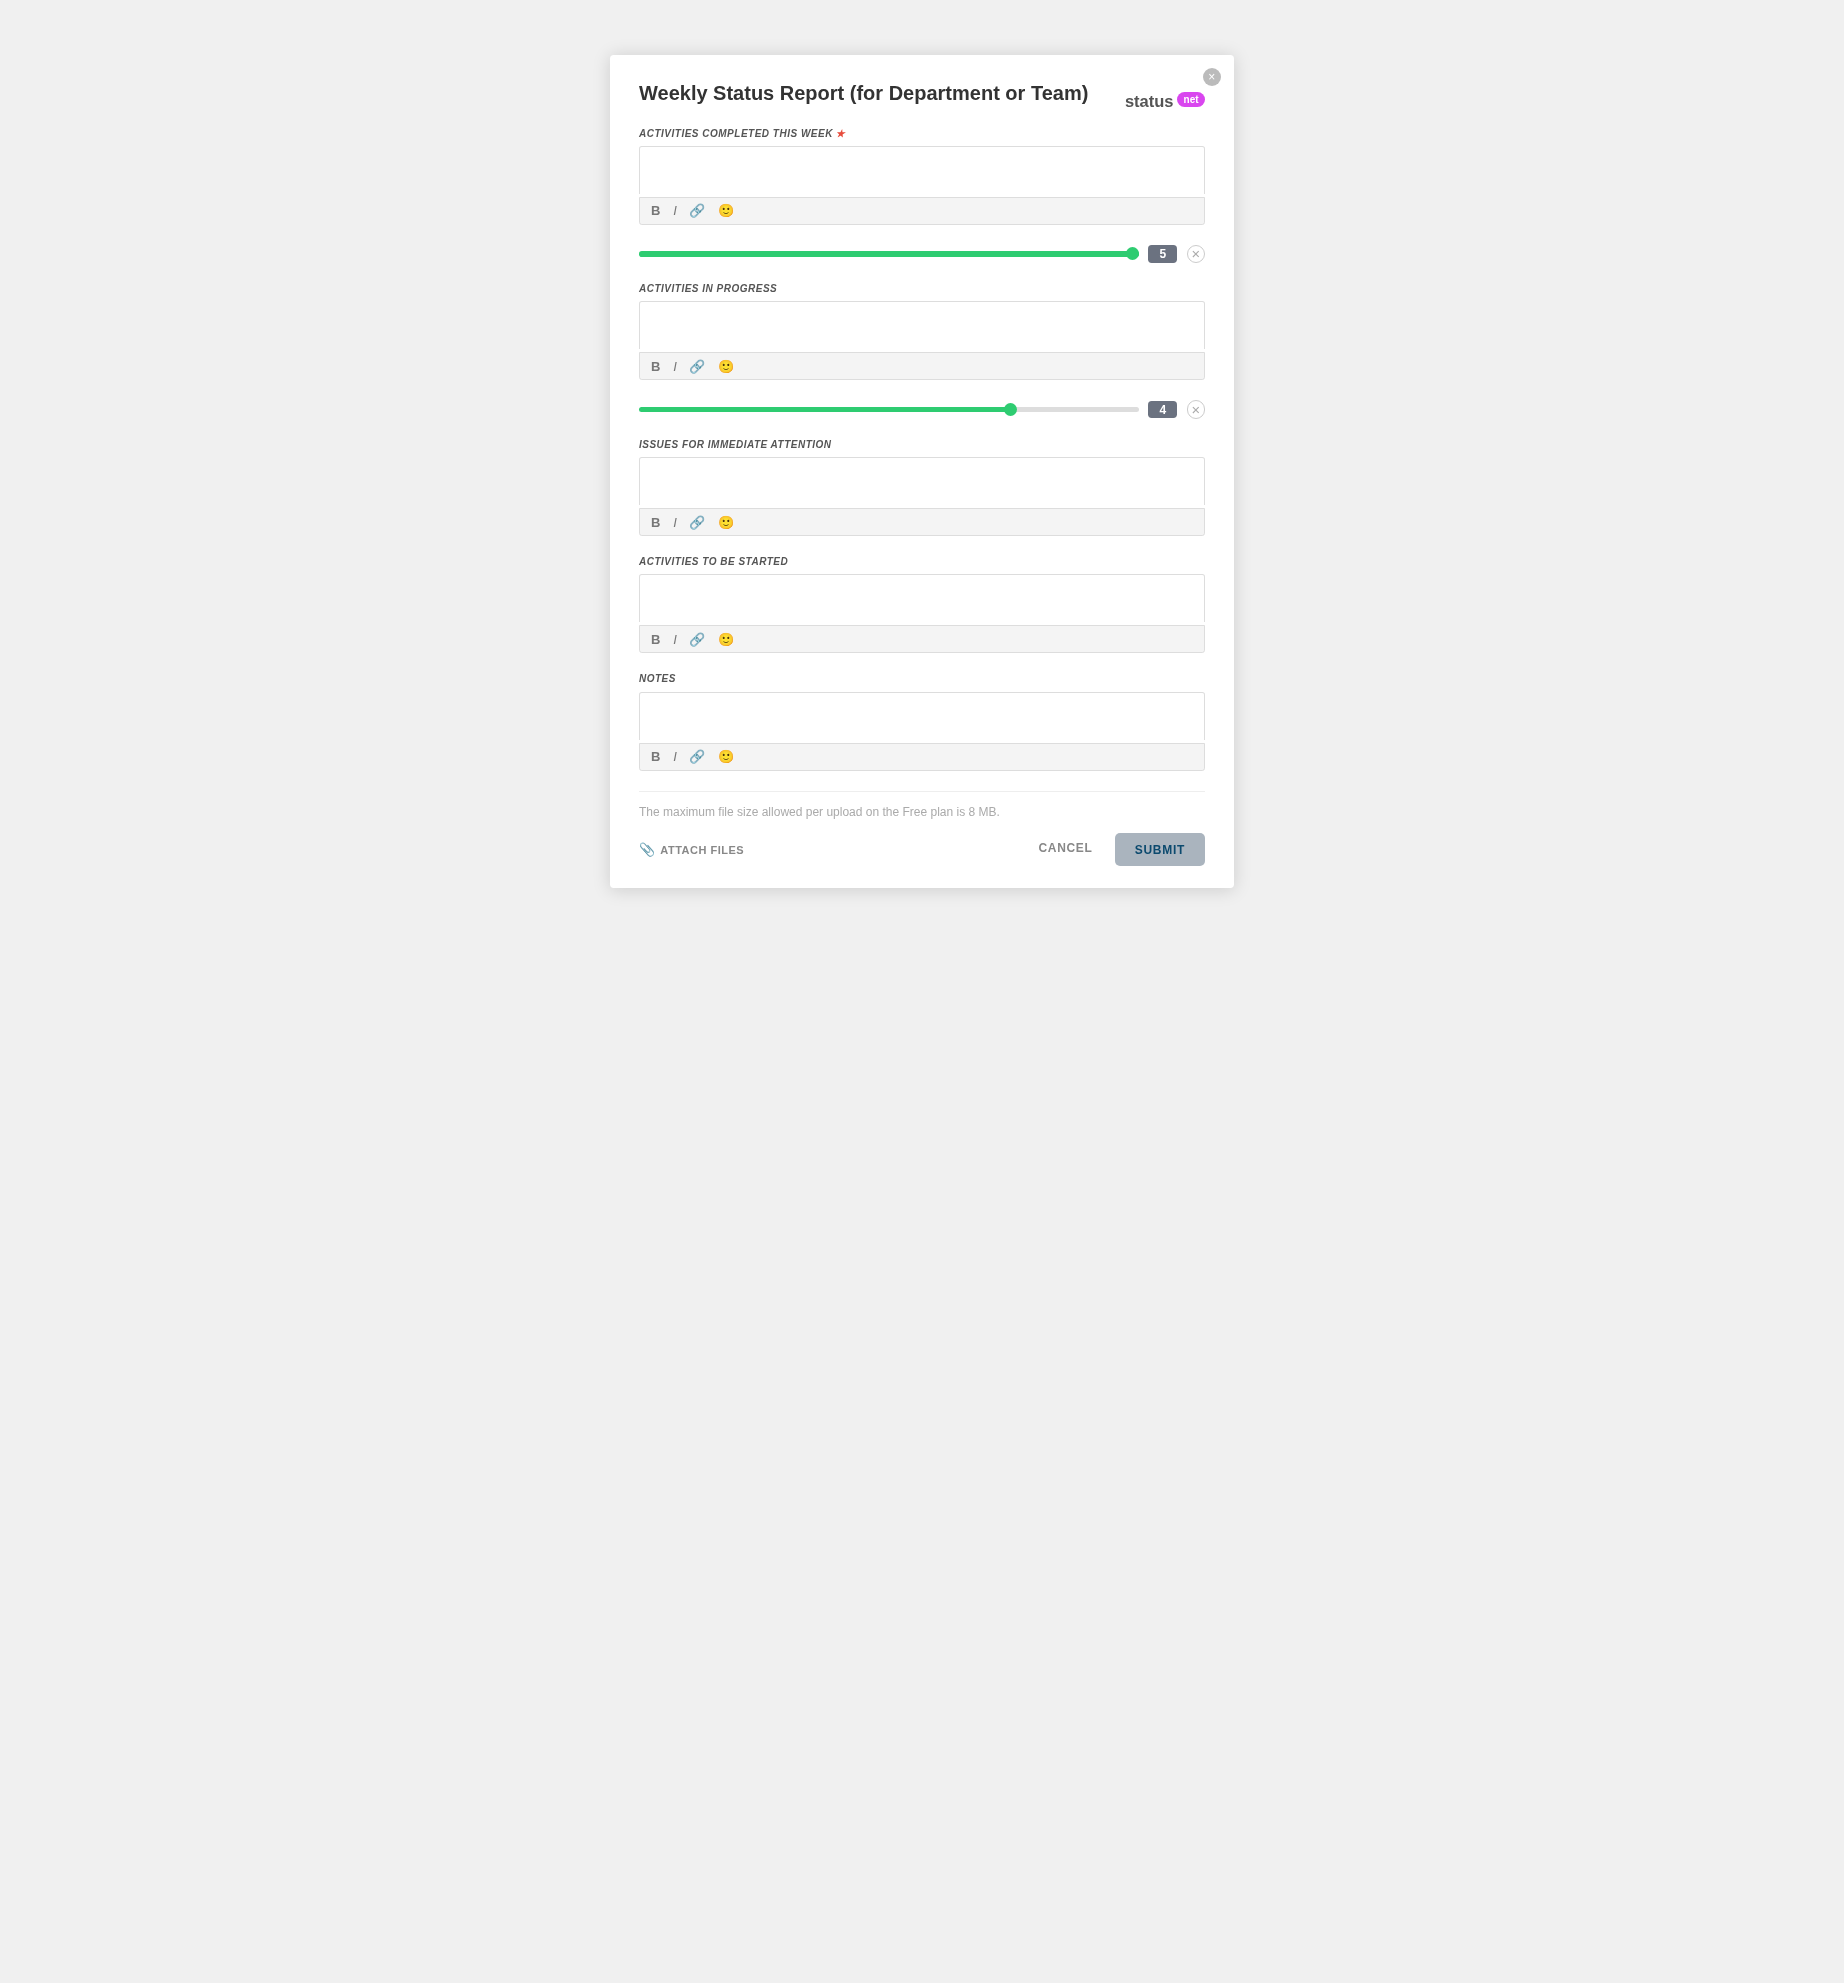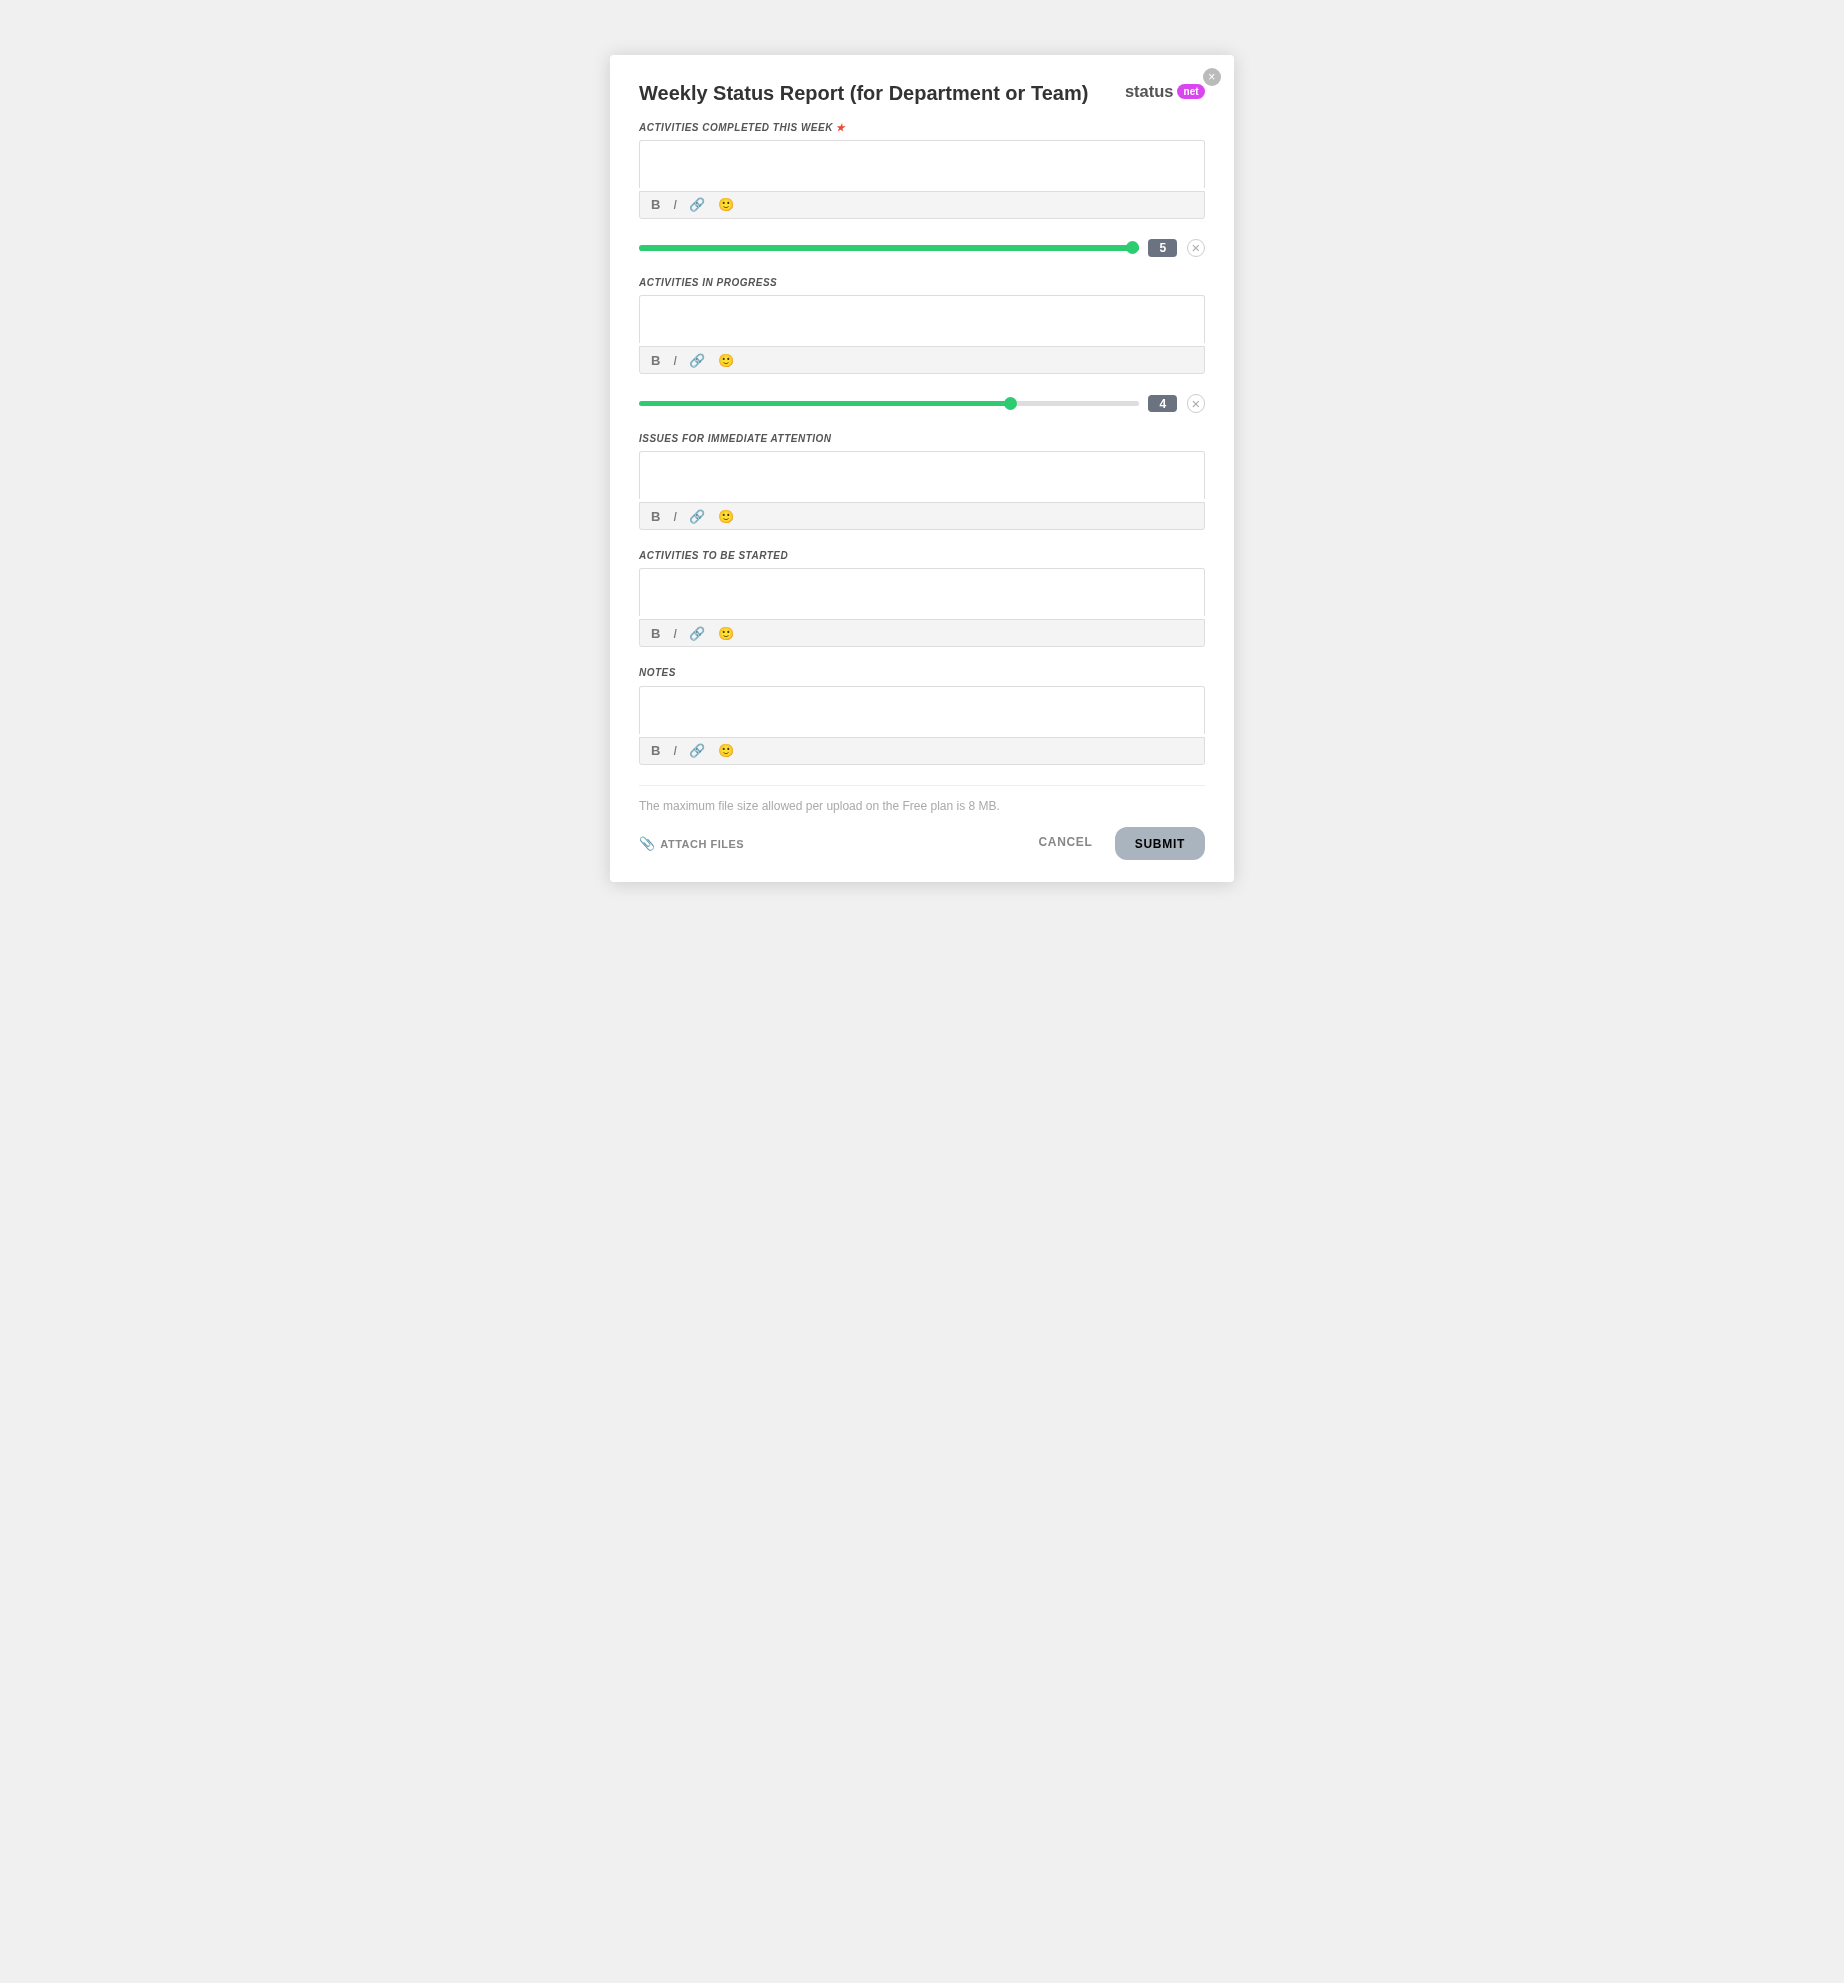--- a/index.html
+++ b/index.html
@@ -32,23 +32,23 @@
 
     .modal-title {
       font-size: 20px;
       font-weight: 700;
       color: #333;
       line-height: 1.2;
     }
 
     .brand-logo {
       display: flex;
-      align-items: center;
+      align-items: flex-start;
       gap: 3.7px;
-      margin-top: 1px;
+      margin-top: 11px;
     }
 
     .brand-text {
       font-size: 16.5px;
       font-weight: 700;
       color: #555;
     }
 
     .brand-badge {
       background: #d946ef;
@@ -252,23 +252,23 @@
       color: #888;
       font-size: 12px;
       font-weight: 700;
       letter-spacing: 0.7px;
       text-transform: uppercase;
       padding: 7.3px 13px;
     }
 
     .submit-btn {
       background: #aab4be;
-      color: #000000;
-      border: none;
-      border-radius: 12px;
+      color: #0c4a6e;
+      border: none;
+      border-radius: 5px;
       font-size: 12px;
       font-weight: 700;
       letter-spacing: 0.7px;
       text-transform: uppercase;
       padding: 9.2px 20px;
       cursor: pointer;
     }
   </style>
 </head>
 <body>

